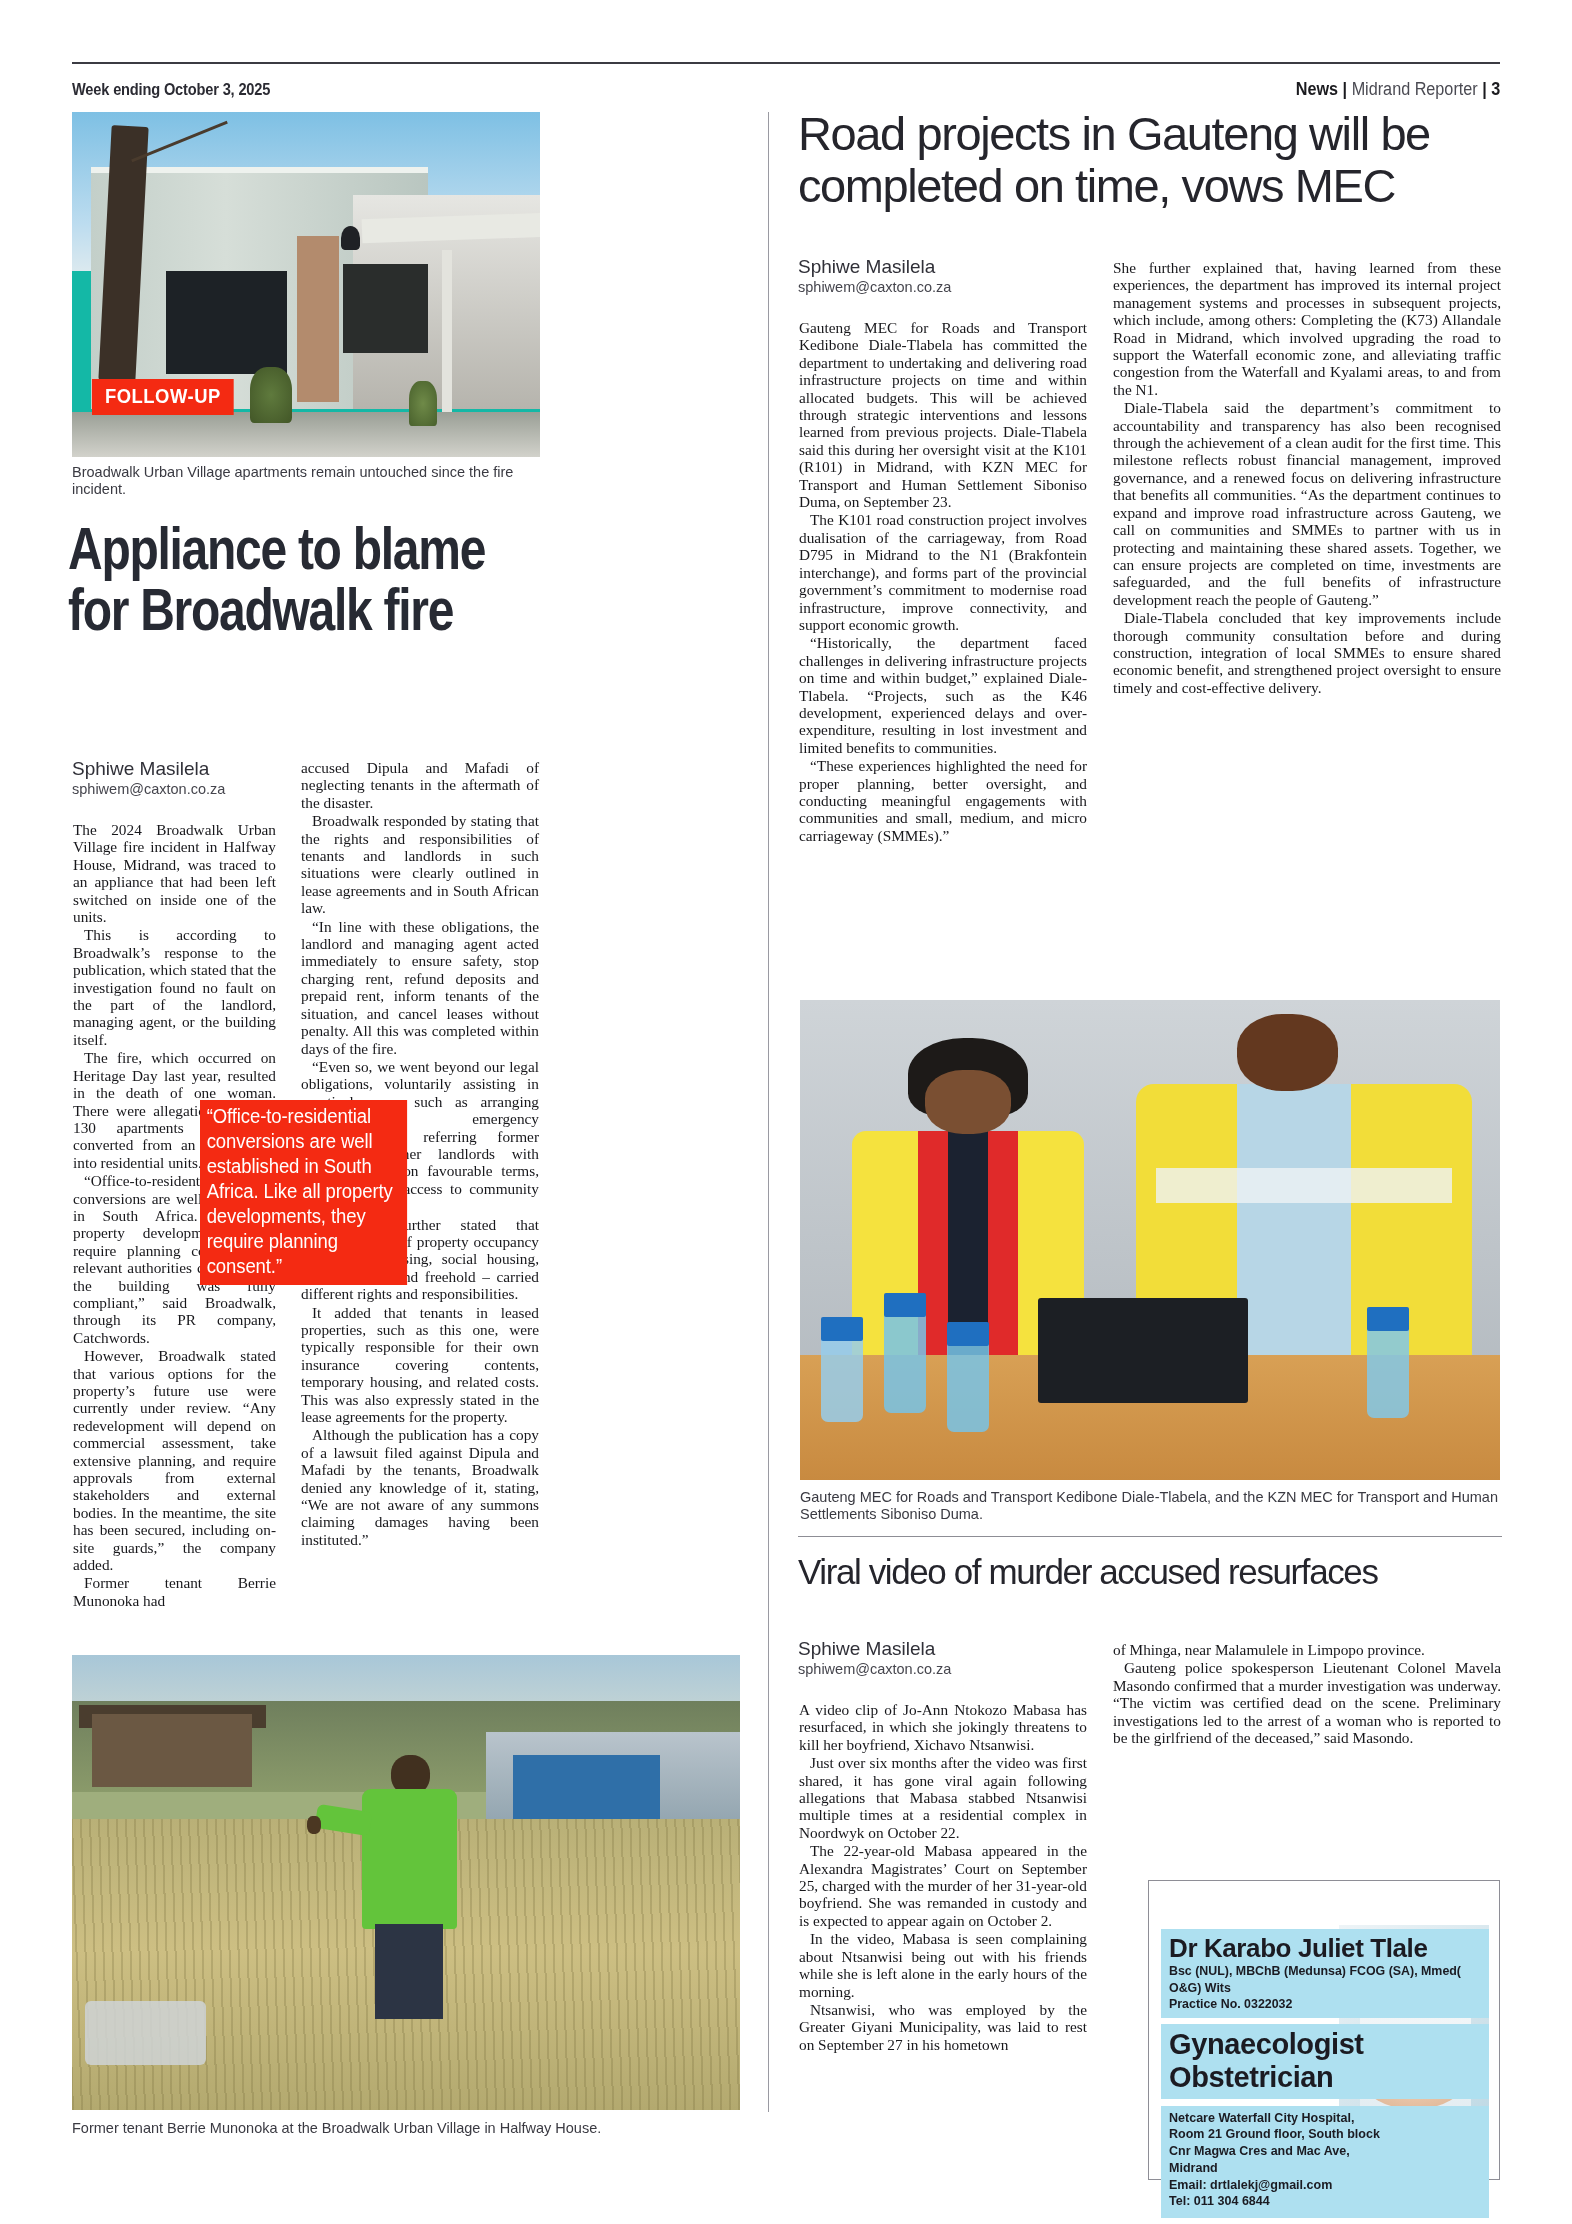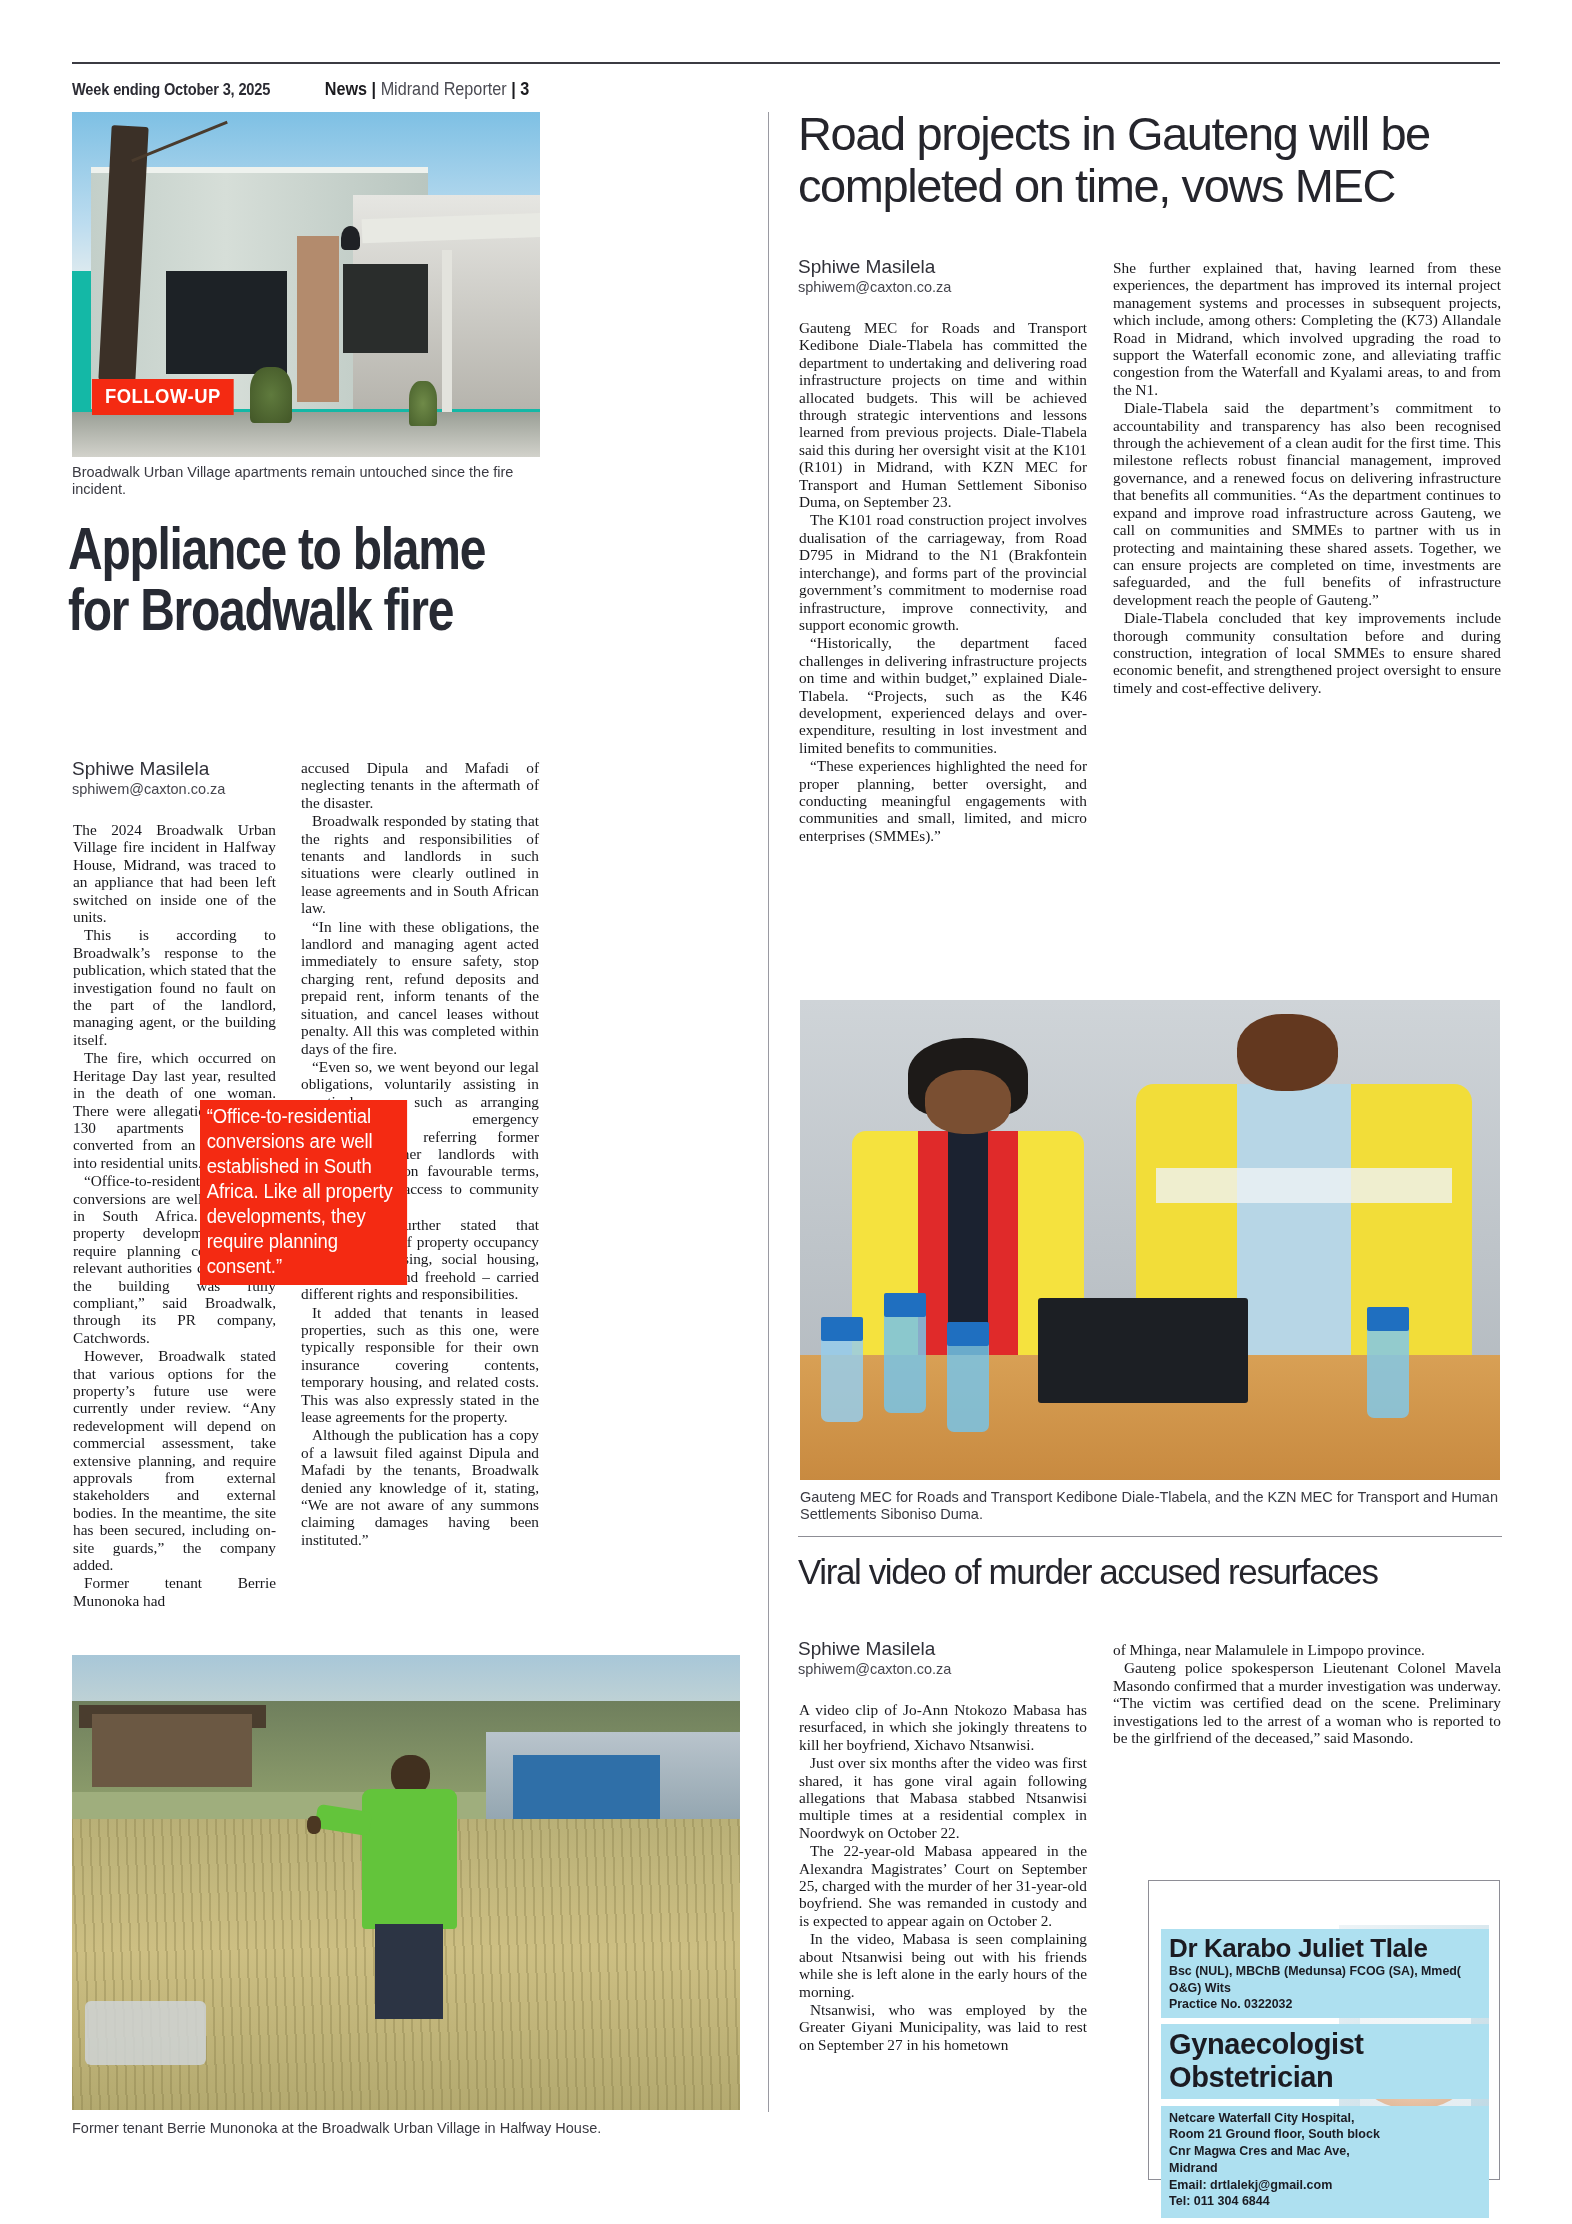--- a/index.html
+++ b/index.html
@@ -11,21 +11,21 @@
     color:#1b1b1f;
     position:relative;
     overflow:hidden;
   }
   .page { position:absolute; left:0; top:0; width:1572px; height:2224px; }
 
   
   .masthead {
     position:absolute; left:72px; top:62px; width:1428px; height:40px;
     border-top:2px solid #3b3b42;
-    display:flex; align-items:flex-end; justify-content:flex-start;
+    display:flex; align-items:flex-end; justify-content:space-between;
   }
   .masthead-left {
     font-family:"Liberation Sans", sans-serif;
     font-weight:700; font-size:17px; letter-spacing:-0.2px;
     color:#2b2b33; transform:scaleX(0.86); transform-origin:left bottom;
     padding-bottom:2px;
   }
   .masthead-right {
     font-family:"Liberation Sans", sans-serif;
     font-size:18px; color:#4a4a52; transform:scaleX(0.9);
@@ -300,21 +300,21 @@
 
   <div style="position:absolute; left:798px; top:256px;">
     <div class="byline-name">Sphiwe Masilela</div>
     <div class="byline-mail">sphiwem@caxton.co.za</div>
   </div>
 
   <div class="body-col" id="road-col1" style="position:absolute; left:798px; top:318px; width:290px; height:640px;">
       <p class="first">Gauteng MEC for Roads and Transport Kedibone Diale-Tlabela has committed the department to undertaking and delivering road infrastructure projects on time and within allocated budgets. This will be achieved through strategic interventions and lessons learned from previous projects. Diale-Tlabela said this during her oversight visit at the K101 (R101) in Midrand, with KZN MEC for Transport and Human Settlement Siboniso Duma, on September 23.</p>
       <p>The K101 road construction project involves dualisation of the carriageway, from Road D795 in Midrand to the N1 (Brakfontein interchange), and forms part of the provincial government’s commitment to modernise road infrastructure, improve connectivity, and support economic growth.</p>
       <p>“Historically, the department faced challenges in delivering infrastructure projects on time and within budget,” explained Diale-Tlabela. “Projects, such as the K46 development, experienced delays and over-expenditure, resulting in lost investment and limited benefits to communities.</p>
-      <p>“These experiences highlighted the need for proper planning, better oversight, and conducting meaningful engagements with communities and small, limited, and micro enterprises (SMMEs).”</p>
+      <p>“These experiences highlighted the need for proper planning, better oversight, and conducting meaningful engagements with communities and small, medium, and micro carriageway (SMMEs).”</p>
     </div>
   <div class="body-col" id="road-col2" style="position:absolute; left:1112px; top:258px; width:390px; height:700px;">
       <p class="first">She further explained that, having learned from these experiences, the department has improved its internal project management systems and processes in subsequent projects, which include, among others: Completing the (K73) Allandale Road in Midrand, which involved upgrading the road to support the Waterfall economic zone, and alleviating traffic congestion from the Waterfall and Kyalami areas, to and from the N1.</p>
       <p>Diale-Tlabela said the department’s commitment to accountability and transparency has also been recognised through the achievement of a clean audit for the first time. This milestone reflects robust financial management, improved governance, and a renewed focus on delivering infrastructure that benefits all communities. “As the department continues to expand and improve road infrastructure across Gauteng, we call on communities and SMMEs to partner with us in protecting and maintaining these shared assets. Together, we can ensure projects are completed on time, investments are safeguarded, and the full benefits of infrastructure development reach the people of Gauteng.”</p>
       <p>Diale-Tlabela concluded that key improvements include thorough community consultation before and during construction, integration of local SMMEs to ensure shared economic benefit, and strengthened project oversight to ensure timely and cost-effective delivery.</p>
     </div>
 
   <div class="photo" id="photo3">
     <div class="backwall"></div>
     <div class="p-left">

